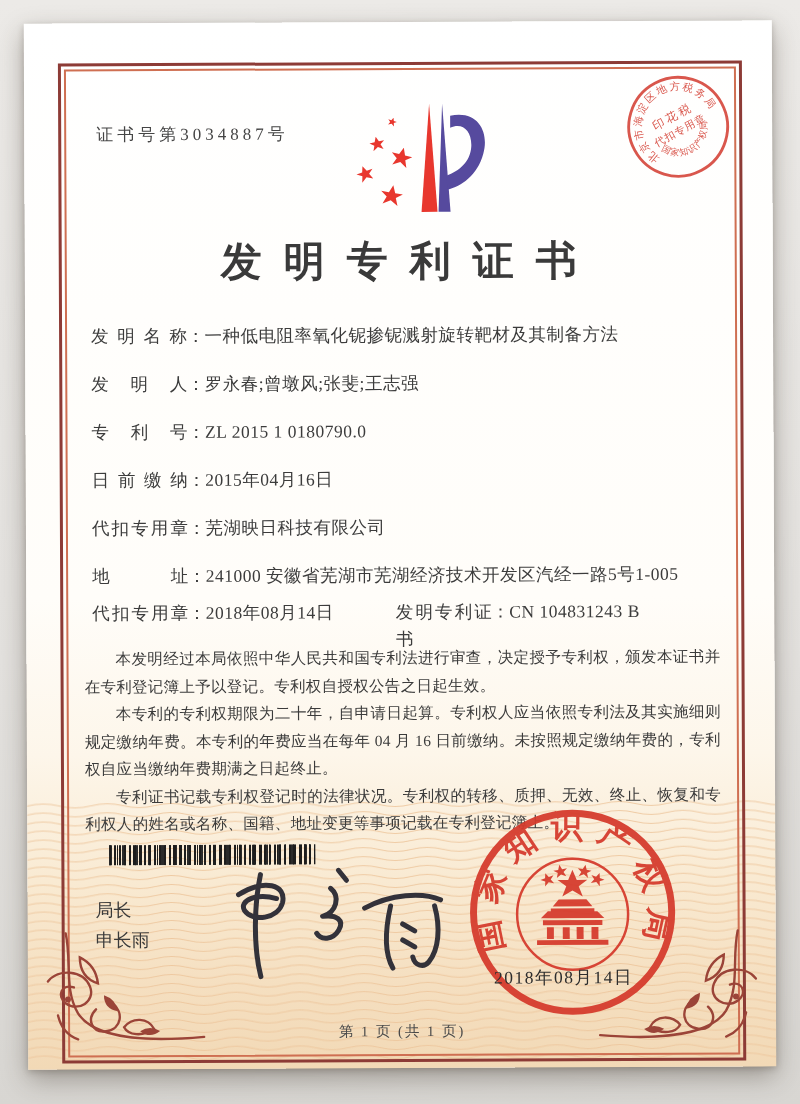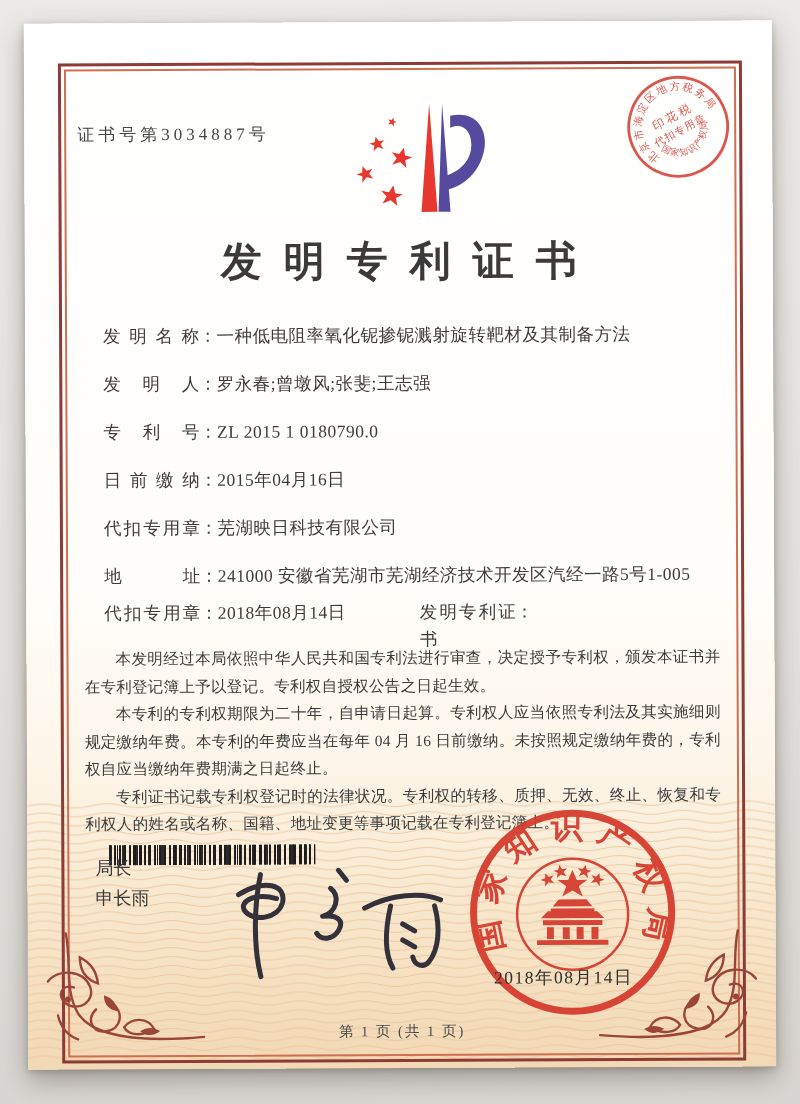--- a/index.html
+++ b/index.html
@@ -15,44 +15,44 @@
     transform:rotate(-0.25deg);
   }
   .waves{position:absolute;left:0;top:778px;width:748px;height:262px;opacity:.85;}
   .frame{
     position:absolute;left:34px;top:40px;width:678px;height:994px;
     border:3px solid #8d3b36;
   }
   .frame::before{
     content:"";position:absolute;inset:3px;border:2px solid #cf6f52;
   }
-  .cert-number{position:absolute;left:53px;top:100px;font-size:17px;color:#454545;letter-spacing:4px;}
+  .cert-number{position:absolute;left:72px;top:100px;font-size:17px;color:#454545;letter-spacing:4px;}
   .logo{position:absolute;left:305px;top:78px;width:158px;height:118px;}
   .title{
     position:absolute;left:0;top:212px;width:748px;text-align:center;
     font-size:41px;font-weight:700;color:#3a3a3a;letter-spacing:22px;text-indent:22px;
   }
   .fields{position:absolute;left:66px;top:300px;width:616px;color:#3c3c3c;}
   .row{display:flex;font-size:17.5px;line-height:27px;margin-bottom:21px;align-items:flex-start;}
   .row.addr{margin-bottom:10px;}
-  .flabel{display:inline-block;width:96px;text-align:justify;text-align-last:justify;flex:0 0 96px;margin-left:12px;}
+  .flabel{display:inline-block;width:96px;text-align:justify;text-align-last:justify;flex:0 0 96px;}
   .colon{flex:0 0 14px;}
   .fvalue{flex:1;letter-spacing:.5px;}
   .cell2{display:flex;margin-left:62px;}
   .paras{position:absolute;left:58px;top:622px;width:636px;font-size:15.5px;line-height:1.78;
     color:#3b3b3b;text-align:justify;}
   .paras p{margin:0;text-indent:2em;letter-spacing:.3px;}
   .barcode{
     position:absolute;left:82px;top:822px;width:206px;height:20px;
     background:
       repeating-linear-gradient(90deg,#1d1d1d 0 2px,rgba(0,0,0,0) 2px 5px),
       repeating-linear-gradient(90deg,#1d1d1d 0 1px,rgba(0,0,0,0) 1px 8px),
       repeating-linear-gradient(90deg,#2a2a2a 0 3px,rgba(0,0,0,0) 3px 13px);
   }
-  .officials{position:absolute;left:68px;top:830px;font-size:18px;color:#3a3a3a;line-height:30px;}
+  .officials{position:absolute;left:68px;top:872px;font-size:18px;color:#3a3a3a;line-height:30px;}
   .signature{position:absolute;left:185px;top:836px;width:250px;height:130px;}
   .seal-bottom{position:absolute;left:436px;top:782px;width:218px;height:218px;opacity:.93;}
   .stamp-top{position:absolute;left:578px;top:30px;width:152px;height:152px;opacity:.9;transform:rotate(-28deg);}
   .grant-date{position:absolute;left:466px;top:944px;font-size:17.5px;color:#2d2d2d;letter-spacing:1.5px;z-index:6;}
   .footer{position:absolute;left:0;top:1000px;width:748px;text-align:center;font-size:14.5px;color:#4a4a4a;letter-spacing:2px;}
   .flourish{position:absolute;top:908px;width:168px;height:128px;z-index:5;}
   .flourish.left{left:16px;}
   .flourish.right{right:16px;transform:scaleX(-1);}
   svg{display:block;}
 </style>
@@ -135,20 +135,21 @@
         <span class="colon">：</span>
       <span class="fvalue" style="max-width:500px;">241000 安徽省芜湖市芜湖经济技术开发区汽经一路5号1-005</span>
     </div>
     <div class="row">
       <span class="flabel">代扣专用章</span>
         <span class="colon">：</span>
       <span class="fvalue" style="flex:0 0 auto;">2018年08月14日</span>
       <span class="cell2">
         <span class="flabel">发明专利证书</span>
           <span class="colon">：</span>
+        <span class="fvalue">CN 104831243 B</span>
       </span>
     </div>
   </div>
 
   <div class="paras">
     <p>本发明经过本局依照中华人民共和国专利法进行审查，决定授予专利权，颁发本证书并在专利登记簿上予以登记。专利权自授权公告之日起生效。</p>
     <p>本专利的专利权期限为二十年，自申请日起算。专利权人应当依照专利法及其实施细则规定缴纳年费。本专利的年费应当在每年 04 月 16 日前缴纳。未按照规定缴纳年费的，专利权自应当缴纳年费期满之日起终止。</p>
     <p>专利证书记载专利权登记时的法律状况。专利权的转移、质押、无效、终止、恢复和专利权人的姓名或名称、国籍、地址变更等事项记载在专利登记簿上。</p>
   </div>
 

